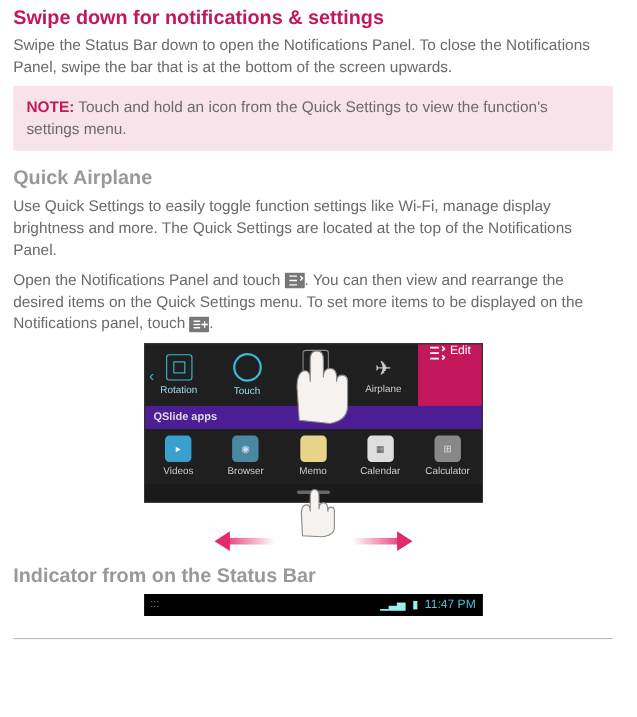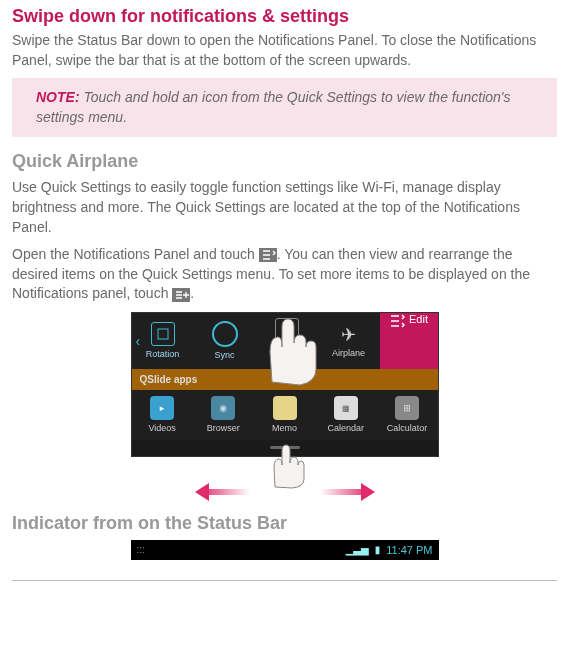--- a/index.html
+++ b/index.html
@@ -27,26 +27,25 @@
     margin: 14px 0 6px 0;
   }
   p {
     font-size: 14px;
     line-height: 1.4;
     margin: 0 0 8px 0;
     color: #6a6a6a;
   }
   .note-box {
     background: #f9e3ea;
-    padding: 10px 24px;
+    padding: 10px 12px;
     margin: 6px 0 10px 0;
     font-size: 14px;
     line-height: 1.4;
     color: #6a6a6a;
-    font-style: italic;
   }
   .note-label {
     color: #c2185b;
     font-weight: bold;
   }
   .subhead {
     text-decoration: underline;
     font-weight: bold;
     color: #666;
     font-size: 14px;
@@ -117,21 +116,21 @@
   }
   .hand {
     position: absolute;
     left: 110px;
     top: -6px;
     width: 90px;
     height: 80px;
     pointer-events: none;
   }
   .qslide-bar {
-    background:#a16207;color:#ddd;font-size:10px;font-weight:bold;padding:5px 8px;
+    background:#4c1d95;color:#ddd;font-size:10px;font-weight:bold;padding:5px 8px;
   }
   .apps-row {
     display:flex;height:50px;
   }
   .app {
     flex:1;display:flex;flex-direction:column;align-items:center;justify-content:center;
     color:#ccc;font-size:9px;gap:3px;
   }
   .app-icon {
     width:24px;height:24px;border-radius:4px;background:#555;display:flex;align-items:center;justify-content:center;
@@ -216,21 +215,21 @@
         <div class="qs-item">
           <div class="qs-icon">
               <svg width="14" height="14">
                 <rect x="2" y="2" width="10" height="10" fill="none" stroke="#3db9d6" stroke-width="1"></rect>
               </svg>
             </div>
           <span>Rotation</span>
         </div>
         <div class="qs-item">
           <div class="qs-icon sync"></div>
-          <span>Sync</span>
+          <span>Touch</span>
         </div>
         <div class="qs-item dim">
           <div class="qs-icon" style="border-color:#888"></div>
           <span style="white-space:pre;text-align:center;line-height:1;">Power
 saver</span>
         </div>
         <div class="qs-item dim">
           <div style="color:#ccc;font-size:18px;margin-bottom:2px;">✈</div>
           <span>Airplane</span>
         </div>

